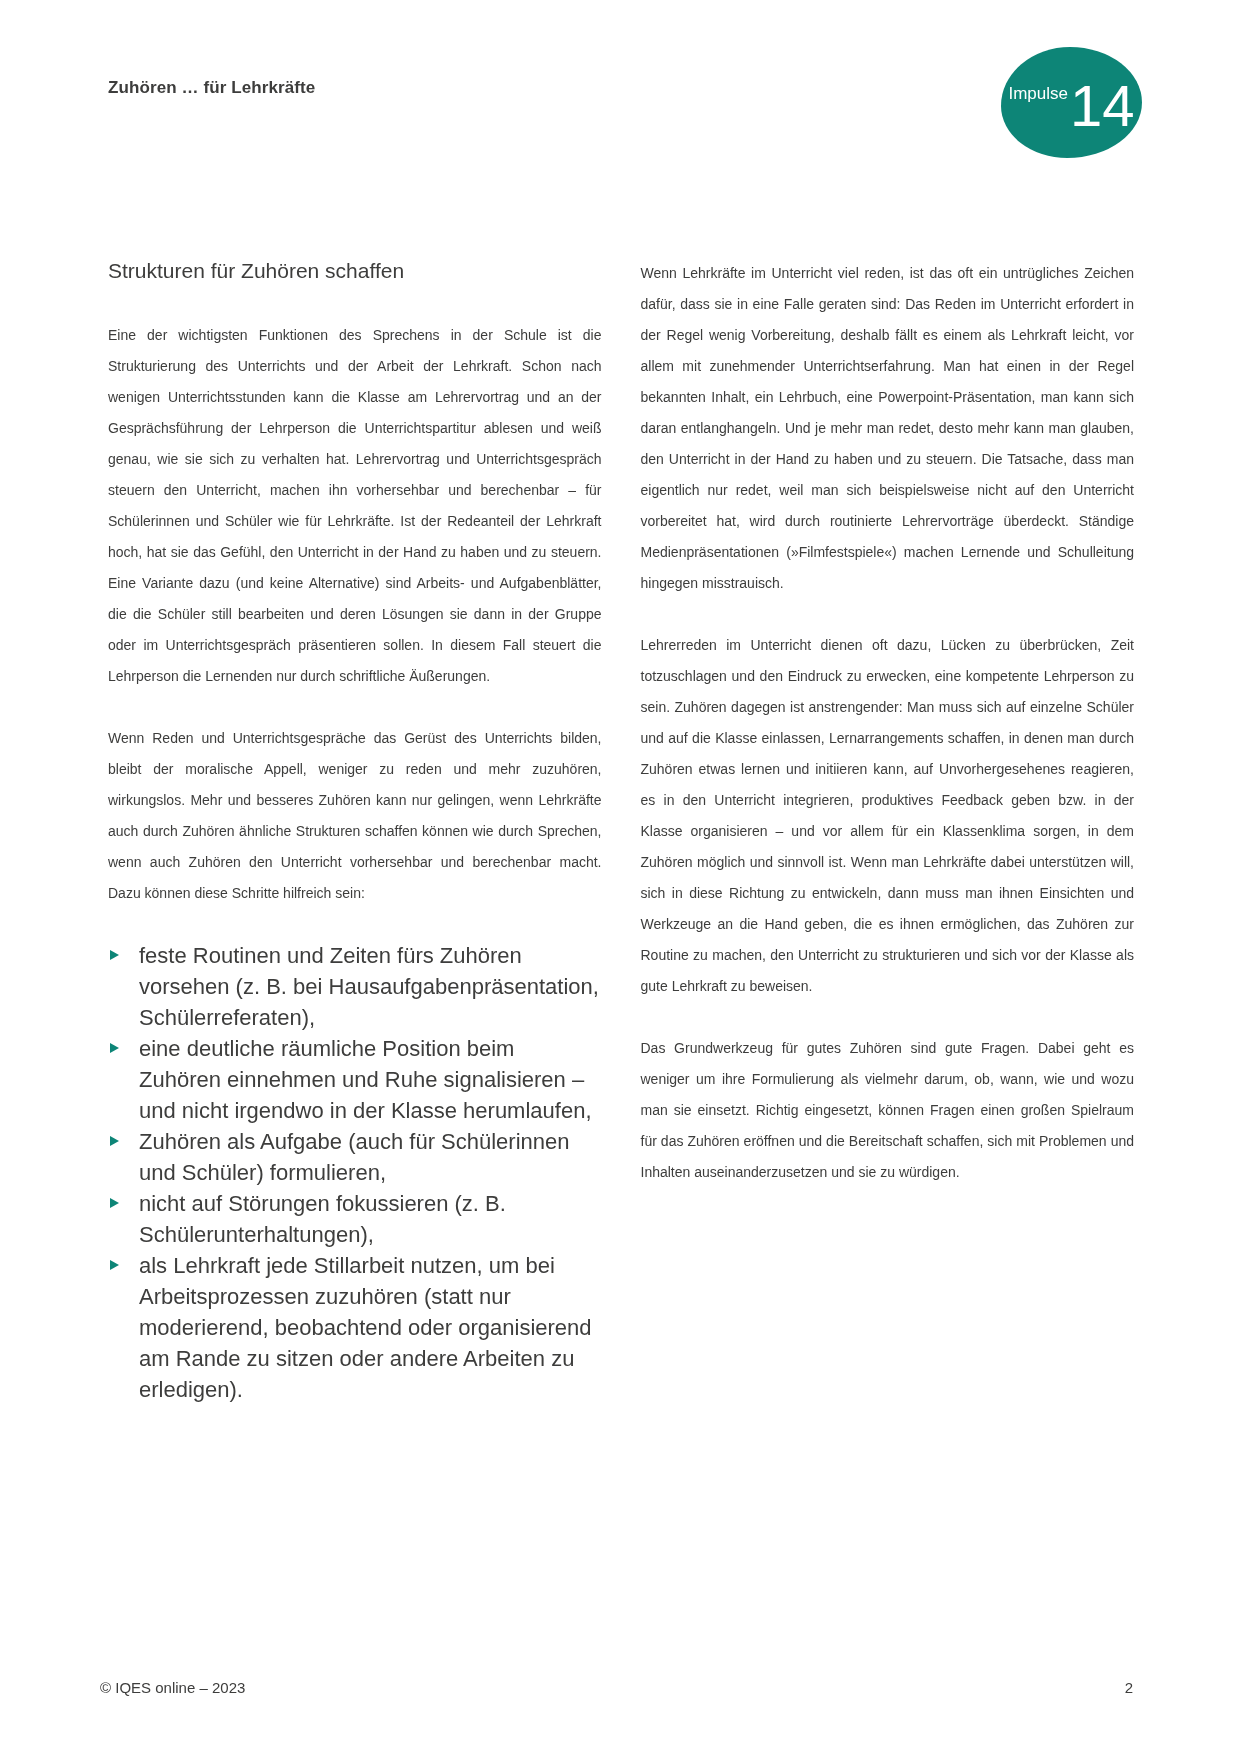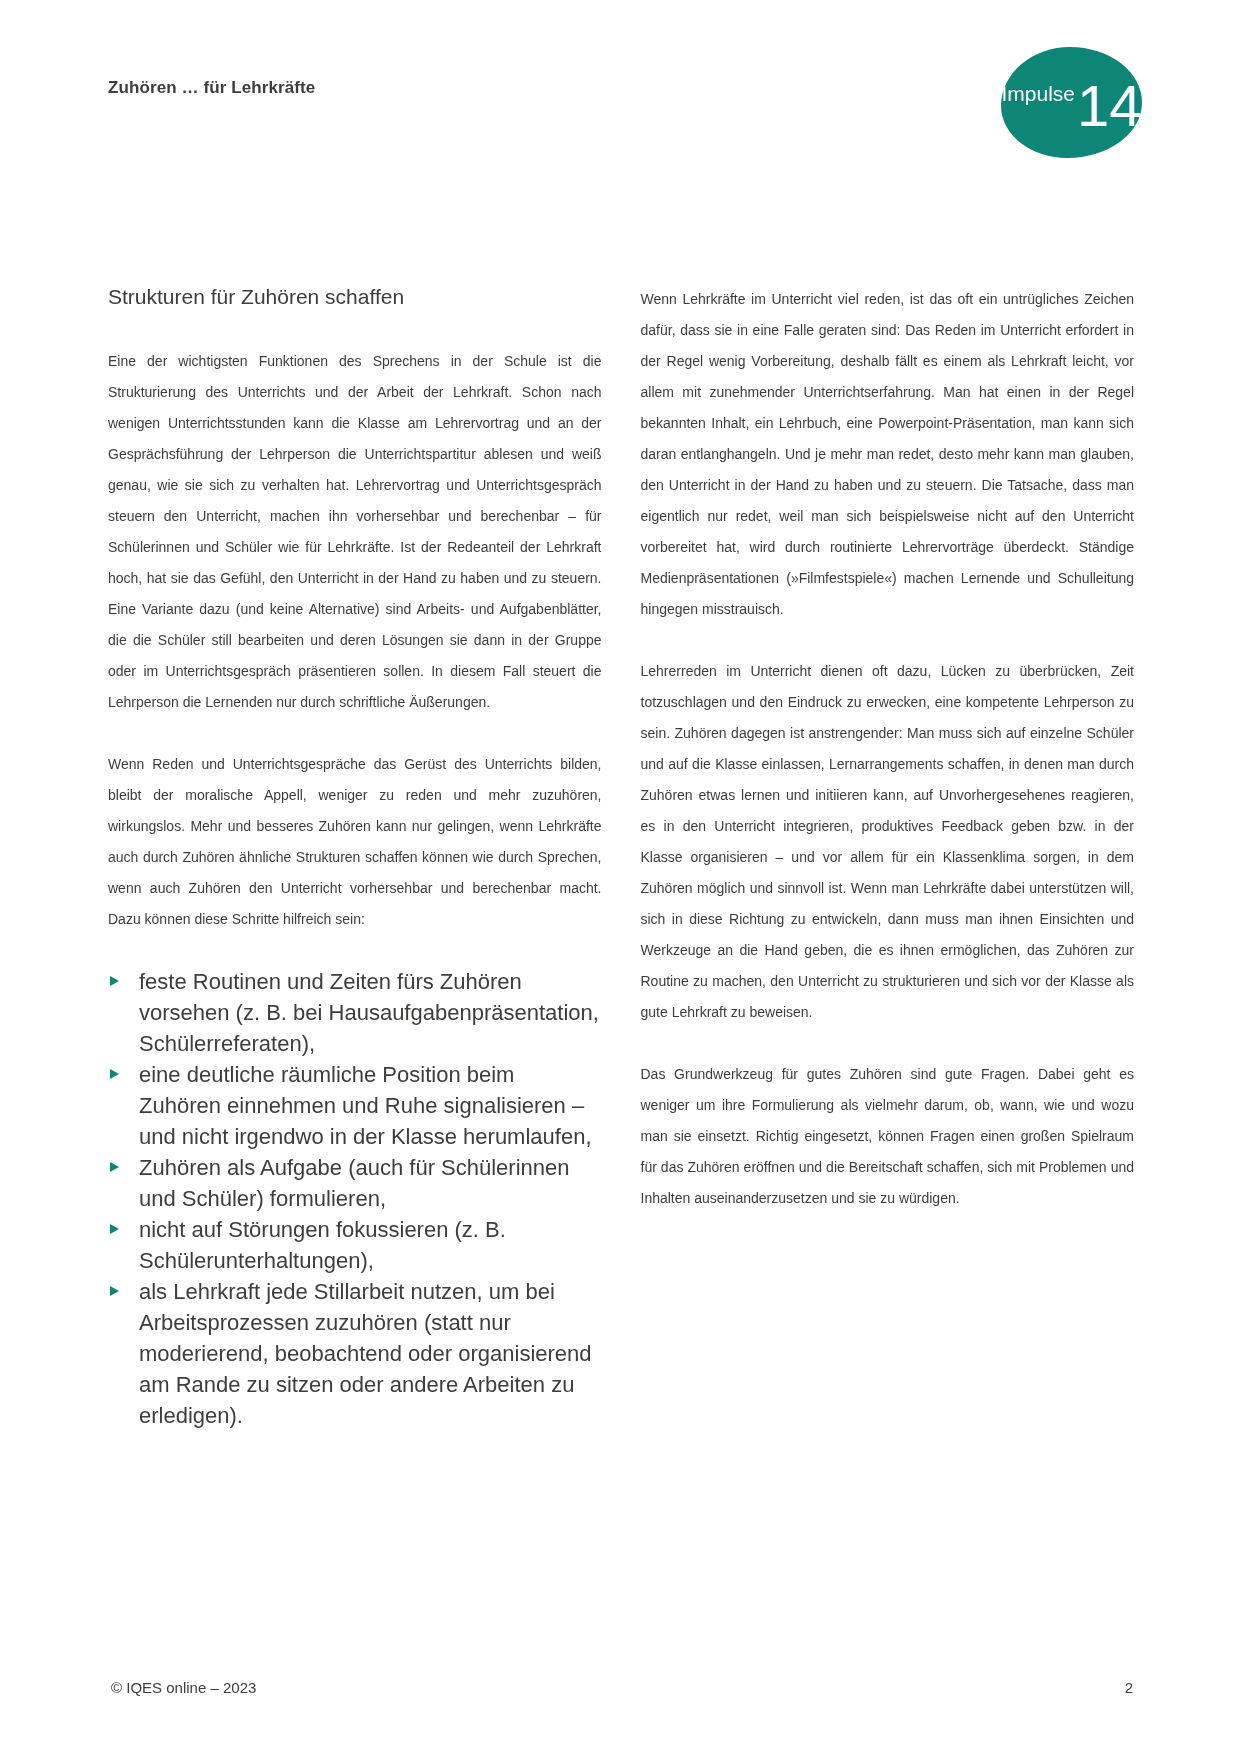--- a/index.html
+++ b/index.html
@@ -21,26 +21,26 @@
     font-size: 17px; letter-spacing: 0.1px; font-weight: bold;
   }
   .badge {
     position: absolute; left: 1001px; top: 47px;
     width: 141px; height: 111px;
     background: var(--accent);
     border-radius: 49% 51% 53% 47% / 53% 50% 50% 47%;
     display: flex; align-items: center; justify-content: center;
     color: #ffffff;
   }
-  .badge-label { font-size: 21px; margin-right: 2px; margin-top: -18px; }
+  .badge-label { font-size: 17px; margin-right: 2px; margin-top: -18px; }
   .badge-number { font-size: 58px; font-weight: 300; line-height: 1; margin-top: 6px; }
 
   
   .content {
-    position: absolute; left: 108px; top: 284px;
+    position: absolute; left: 108px; top: 258px;
     width: 1026px;
     display: flex; gap: 39px;
   }
   .col { width: 493.5px; }
   .col h2 {
     font-size: 21px; font-weight: normal; color: var(--text);
     margin: 0 0 37px 0; line-height: 1.2;
   }
   .col p {
     font-size: 14px; line-height: 31px;
@@ -59,21 +59,21 @@
     position: absolute; left: 2px; top: 10px;
     width: 0; height: 0;
     border-left: 9px solid var(--accent);
     border-top: 5.5px solid transparent;
     border-bottom: 5.5px solid transparent;
     display: inline-block;
   }
 
   
   .footer-copyright {
-    position: absolute; left: 111px; top: 1679px;
+    position: absolute; left: 100px; top: 1679px;
     font-size: 15px;
   }
   .footer-page-number {
     position: absolute; right: 107px; top: 1679px;
     font-size: 15px;
   }
 </style>
 </head>
 <body>
 

